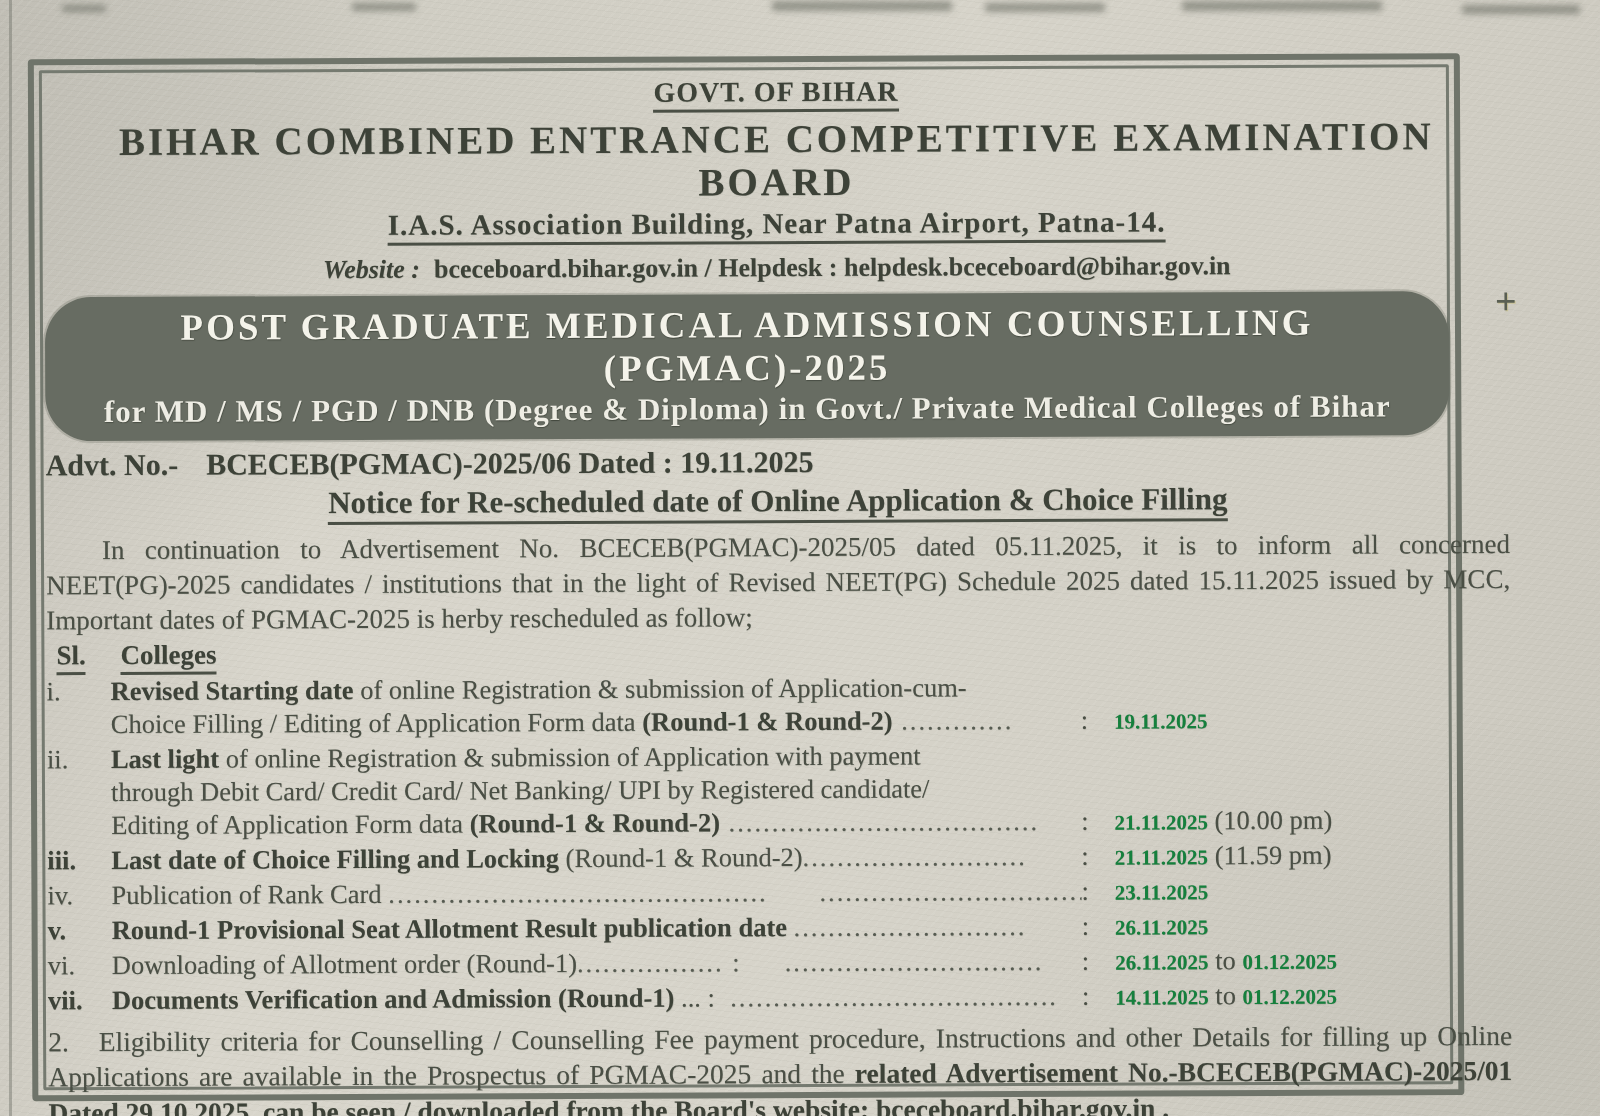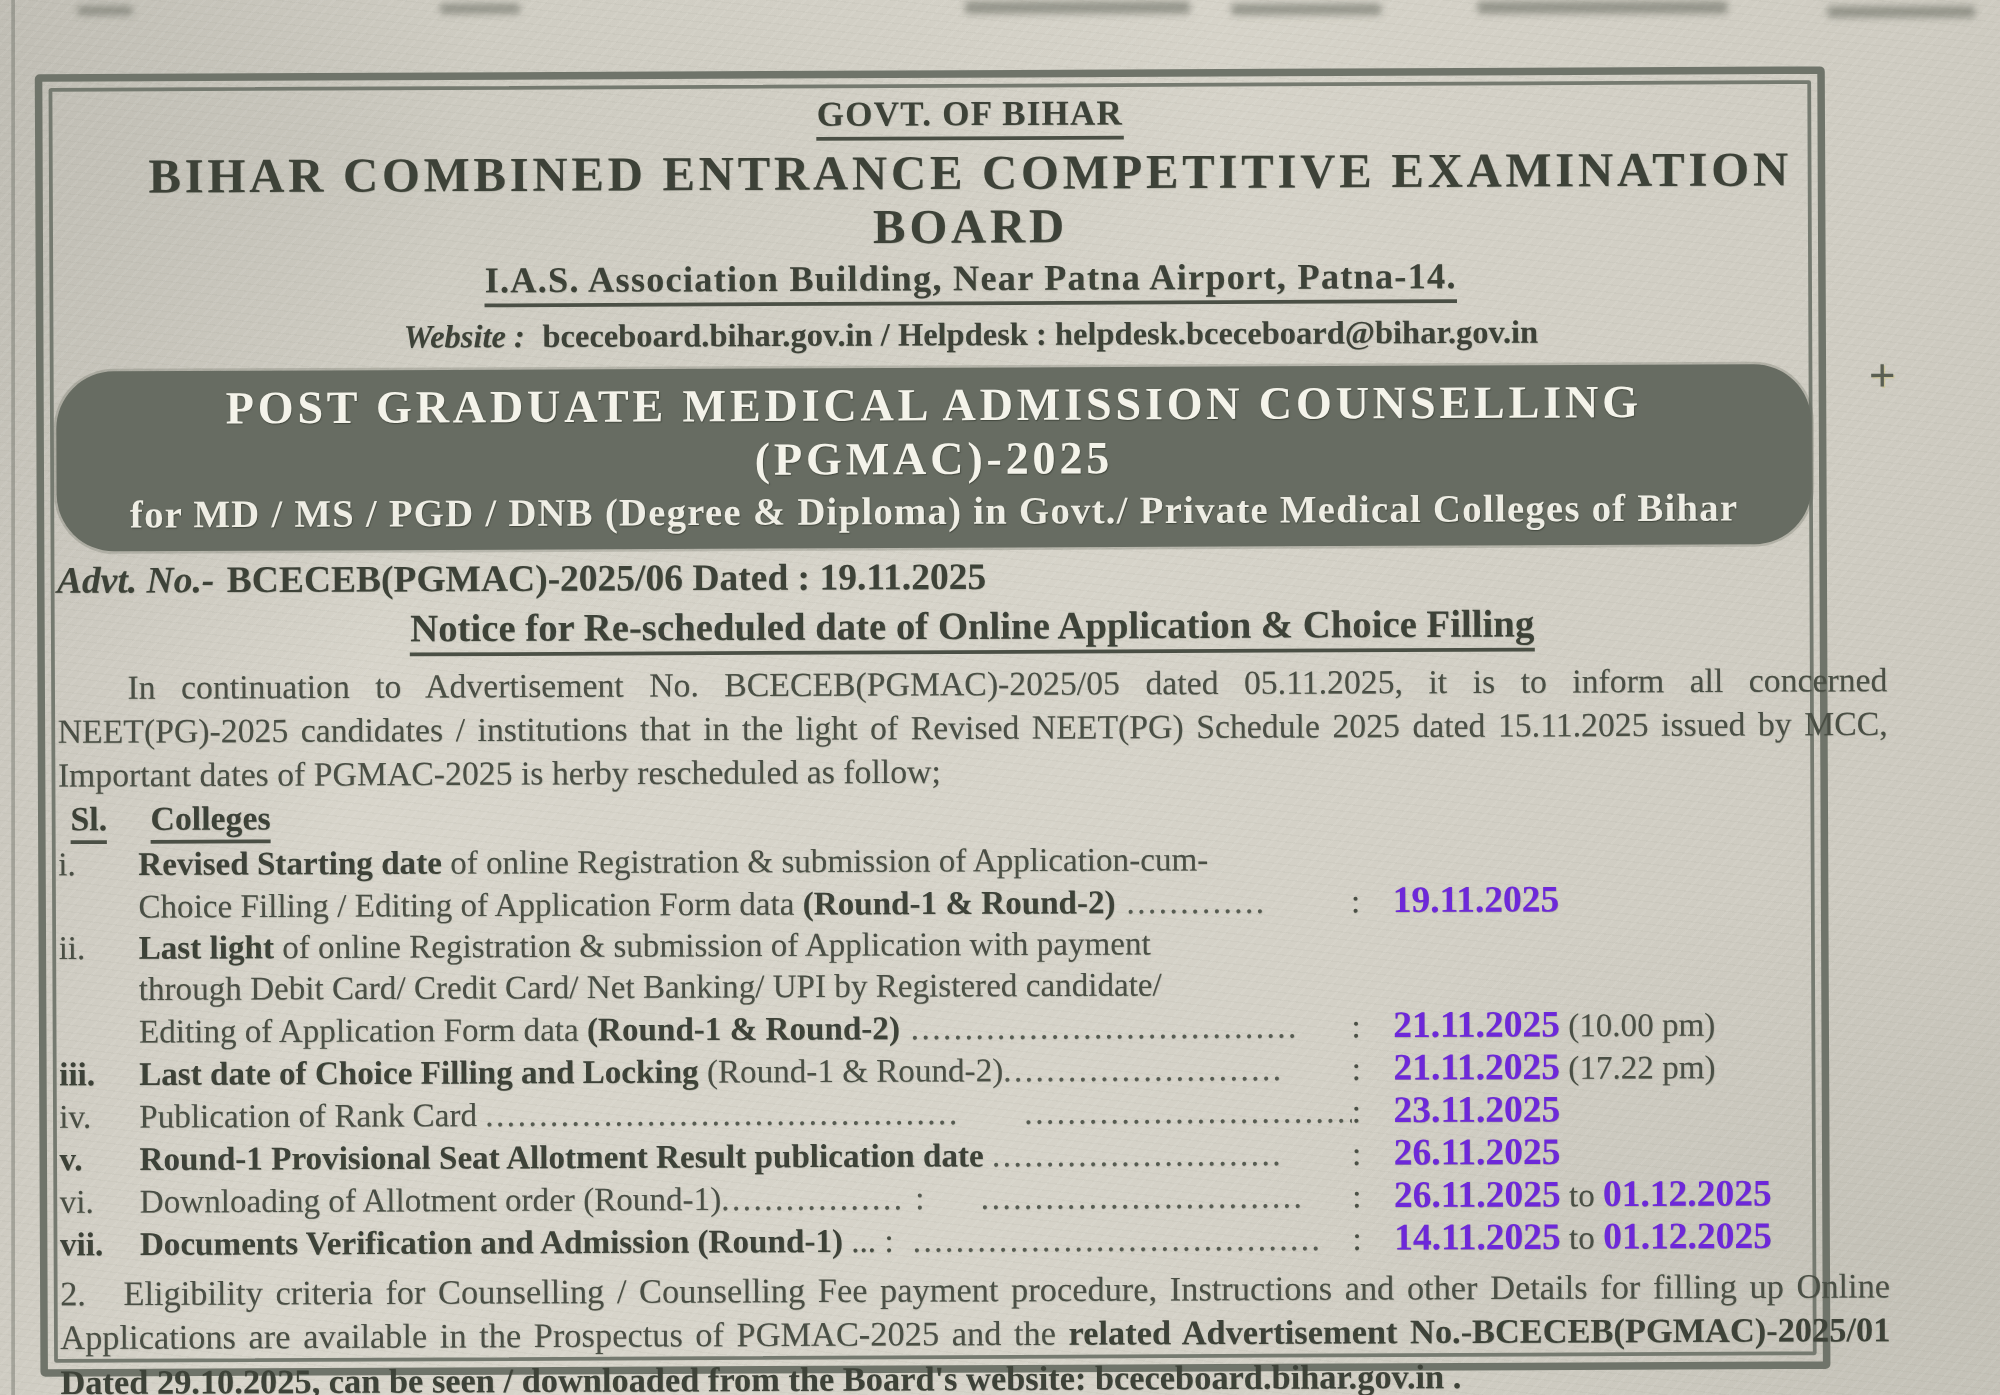--- a/index.html
+++ b/index.html
@@ -38,37 +38,37 @@
   .website{margin-top:9px;font-size:26px;}
   .website .lbl{font-style:italic;font-weight:bold;margin-right:14px;text-align:right;}
 
   .banner{margin-top:11px;width:1404px;background:#676c62;color:#f2f1e8;
     border-radius:46px;padding:9px 0 11px 0;text-align:center;
     box-shadow:0 0 0 2px rgba(90,95,85,.25);}
   .banner .l1{font-size:37px;font-weight:bold;letter-spacing:3px;color:#f4f3ea;text-shadow:0.5px 0.8px 1px rgba(40,45,35,.6);}
   .banner .l2{font-size:31px;font-weight:bold;letter-spacing:1px;margin-top:2px;color:#eeede4;text-shadow:0.5px 0.8px 1px rgba(40,45,35,.6);}
 
   .advt{margin-top:7px;font-size:30px;font-weight:bold;color:#3d4238;}
-  .advt .lbl{font-style:italic;margin-right:10px;}
+  .advt .lbl{margin-right:28px;}
   .notice{margin-top:4px;font-size:31px;}
   .notice .u{border-bottom-width:3.5px;}
 
   .intro{margin-top:7px;font-size:27px;line-height:35px;text-align:justify;text-indent:56px;}
 
   .thead{margin-top:2px;display:flex;align-items:flex-end;font-size:27px;}
   .thead .sl{width:64px;flex:none;padding-left:10px;}
   .thead .rsd{margin-left:auto;margin-right:146px;position:relative;top:-6px;}
 
   .t-line{display:flex;font-size:26.5px;line-height:33px;align-items:baseline;}
   .t-num{width:64px;flex:none;}
   .t-prog{flex:1;white-space:nowrap;overflow:hidden;min-width:0;}
   .t-dots{white-space:pre;letter-spacing:2px;color:#565b51;}
   .t-date{flex:none;width:430px;white-space:nowrap;}
   .t-colon{display:inline-block;margin-right:26px;}
-  .t-date .d{font-weight:bold;color:#6d28d9;font-size:30px;}
+  .t-date .d{font-weight:bold;color:#15803d;font-size:21px;}
 
   .para2{margin-top:5px;font-size:27.5px;line-height:35.5px;text-align:justify;}
   .para2 .num{margin-right:30px;}
 
   .plus-mark{position:absolute;left:1496px;top:282px;font-size:38px;color:#5a5f53;
     text-shadow:1px 1px 0 rgba(200,190,120,.55);font-weight:bold;}
 </style>
 </head>
 <body>
 
@@ -147,21 +147,21 @@
 
     <div class="t-line">
       <span class="t-num"></span>
       <div class="t-prog"><span>Editing  of Application Form data </span><span class="b">(Round-1 &amp; Round-2)</span><span class="t-dots"> ....................................</span></div>
       <div class="t-date"><span class="t-colon">:</span><span class="d">21.11.2025</span><span> (10.00 pm)</span></div>
     </div>
 
     <div class="t-line">
       <span class="t-num b">iii.</span>
       <div class="t-prog"><span class="b">Last date of Choice Filling and Locking</span><span> (Round-1 &amp; Round-2)</span><span class="t-dots">..........................</span></div>
-      <div class="t-date"><span class="t-colon">:</span><span class="d">21.11.2025</span><span> (17.22 pm)</span></div>
+      <div class="t-date"><span class="t-colon">:</span><span class="d">21.11.2025</span><span> (11.59 pm)</span></div>
     </div>
 
     <div class="t-line">
       <span class="t-num">iv.</span>
       <div class="t-prog"><span>Publication of Rank Card </span><span class="t-dots">............................................      .....................................</span></div>
       <div class="t-date"><span class="t-colon">:</span><span class="d">23.11.2025</span></div>
     </div>
 
     <div class="t-line">
       <span class="t-num b">v.</span>

